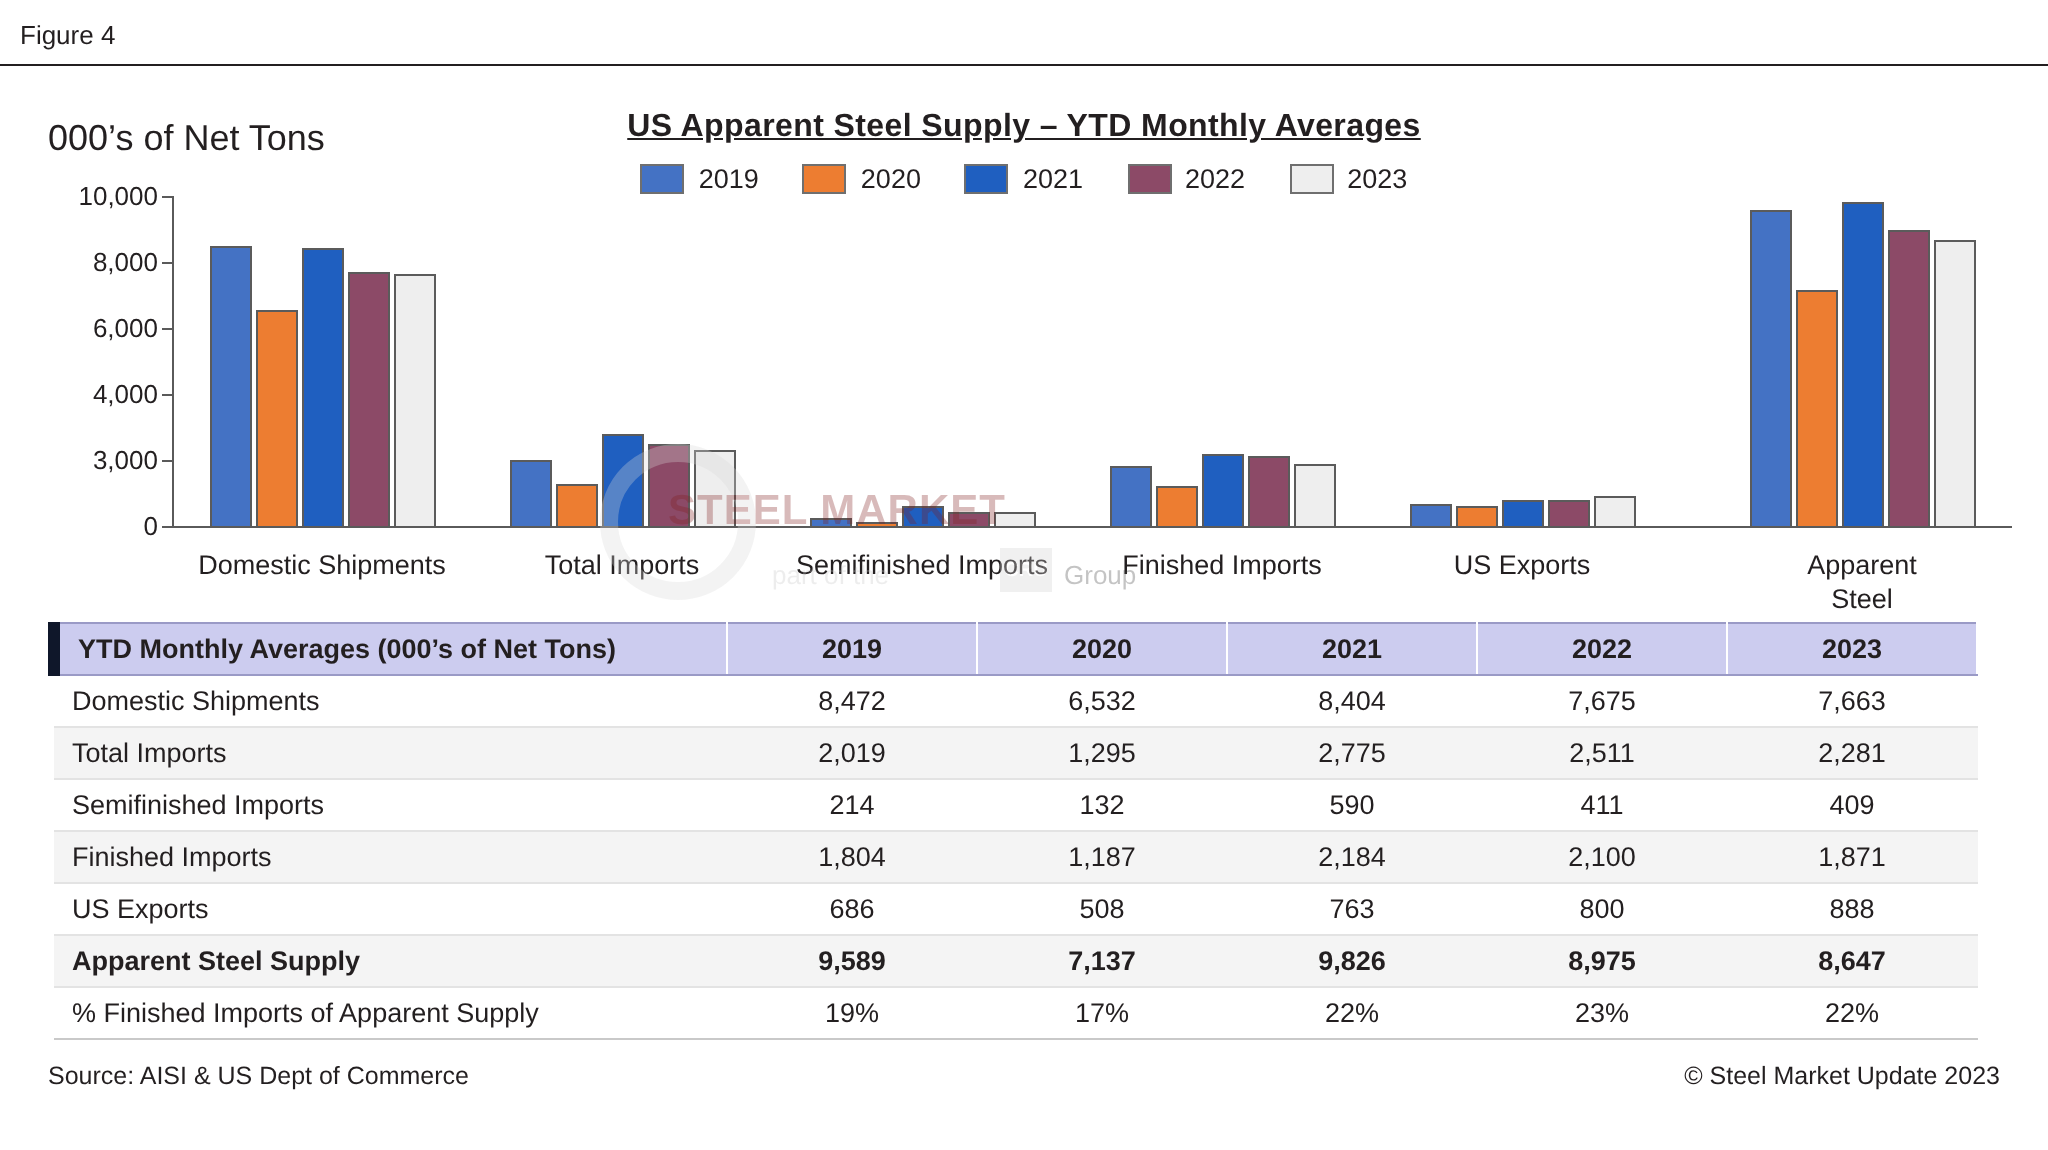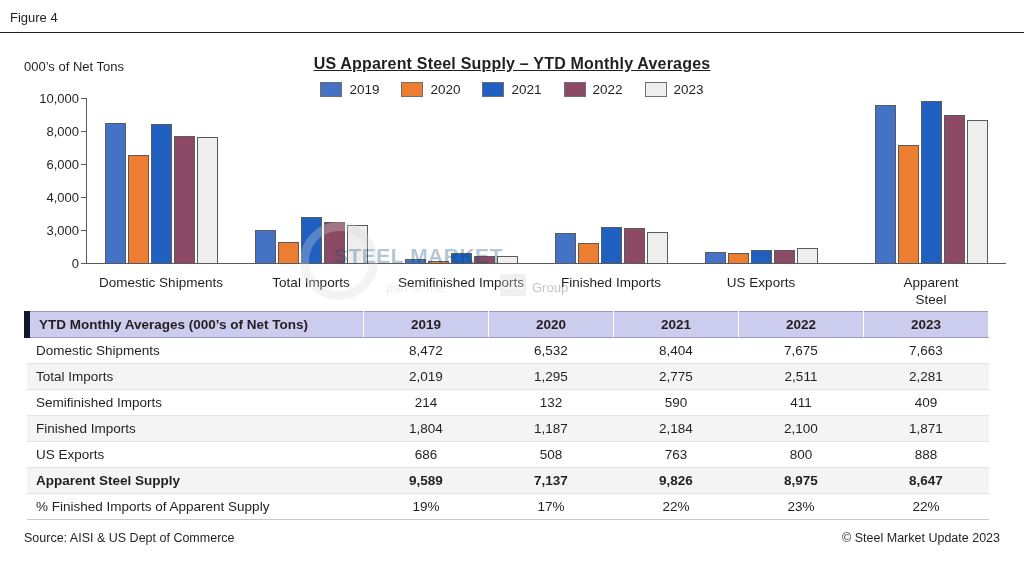--- a/index.html
+++ b/index.html
@@ -26,21 +26,21 @@
   }
   .fig-rule {
     position: absolute;
     left: 0; top: 32px; width: 1024px; height: 1px;
     background: #231f20;
   }
   
   .units-label {
     position: absolute;
     left: 24px; top: 59px;
-    font-size: 13px;
+    font-size: 18px;
   }
   .chart-title {
     position: absolute;
     left: 0; top: 55px; width: 1024px;
     text-align: center;
     font-size: 16px;
     font-weight: bold;
     text-decoration: underline;
     letter-spacing: .2px;
   }
@@ -127,21 +127,21 @@
   }
   .wm-ring {
     position: absolute;
     left: 0; top: 0;
     width: 78px; height: 78px;
     border: 9px solid #d9d9d9;
     border-radius: 50%;
   }
   .wm-text1 {
     position: absolute; left: 34px; top: 22px;
-    font-size: 21px; font-weight: bold; color: #0c4a6e;
+    font-size: 21px; font-weight: bold; color: #7f1d1d;
     letter-spacing: .5px;
     text-align: right;
   }
   .wm-text2 {
     position: absolute; left: 86px; top: 58px;
     font-size: 13px; color: #c6c6c6;
   }
   .wm-box {
     position: absolute; left: 200px; top: 52px;
     width: 26px; height: 22px; background: #d0d0d0;

